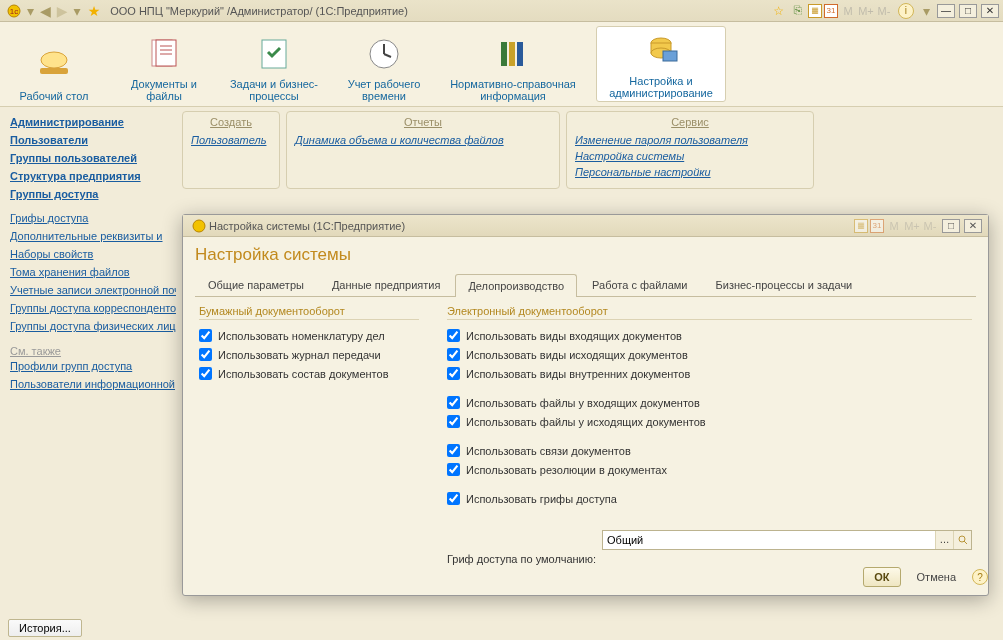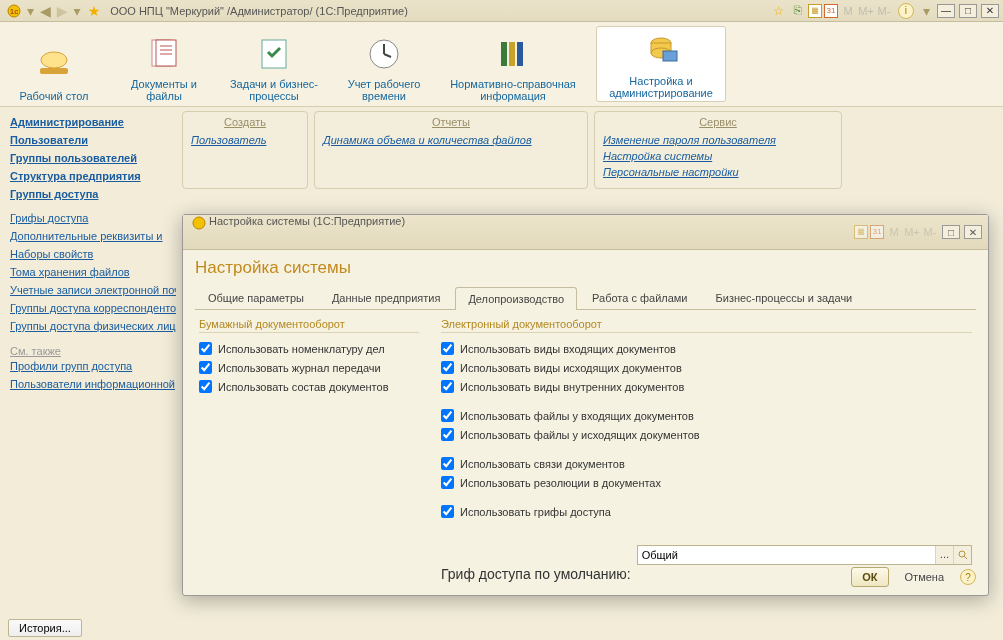--- a/index.html
+++ b/index.html
@@ -26,44 +26,44 @@
   .sidebar a.bold{font-weight:bold;}
   .sidebar .group-title{color:#999;font-size:11px;margin-top:10px;text-decoration:underline;}
   
   .panels{flex:1;padding:4px 6px;}
   .panel-row{display:flex;gap:6px;}
   .panel{background:#f3eedb;border:1px solid #d6ceb0;border-radius:4px;padding:4px 8px 8px;}
   .panel-title{text-align:center;color:#9b8f68;font-size:11px;margin-bottom:4px;text-decoration:underline;}
   .panel a{display:block;color:#1a5da0;text-decoration:underline;font-size:11px;padding:2px 0;font-style:italic;}
   
   .dialog{position:absolute;left:182px;top:214px;width:807px;height:382px;background:#f6f2e2;border:1px solid #999;box-shadow:0 4px 20px rgba(0,0,0,0.3);border-radius:3px;}
-  .dialog-titlebar{height:35px;background:linear-gradient(#ece5cb,#e2d9bb);display:flex;padding:0 6px;font-size:11px;color:#555;border-bottom:1px solid #c6bd9f;}
+  .dialog-titlebar{height:22px;background:linear-gradient(#ece5cb,#e2d9bb);display:flex;align-items:center;padding:0 6px;font-size:11px;color:#555;border-bottom:1px solid #c6bd9f;}
   .dialog-titlebar .right{margin-left:auto;display:flex;align-items:center;gap:2px;}
   .dialog-body{padding:8px 12px;}
   .dialog-heading{font-size:17px;color:#c28a1d;margin-bottom:8px;font-weight:normal;}
   
   .tabs{display:flex;border-bottom:1px solid #c6bd9f;}
   .tab{padding:5px 12px;color:#444;font-size:11px;border:1px solid transparent;border-bottom:none;margin-right:2px;cursor:pointer;border-radius:3px 3px 0 0;text-align:right;}
   .tab.active{border-color:#c6bd9f;background:#f6f2e2;position:relative;top:1px;}
   
-  .tab-content{display:flex;padding:8px 4px;gap:22px;}
+  .tab-content{display:flex;padding:8px 4px;gap:28px;}
   .column{flex:0 0 auto;}
   .col-title{color:#b38820;font-size:11px;margin-bottom:6px;}
   .col-title-line{border-bottom:1px solid #dcd3b4;margin-bottom:6px;padding-bottom:2px;}
   .check-row{display:flex;align-items:center;padding:3px 0;font-size:11px;color:#333;white-space:nowrap;}
   .check-row input{margin-right:6px;}
   .spacer{height:10px;}
   
   .field-row{display:flex;align-items:center;margin-top:6px;}
-  .field-row label{font-size:14px;margin-right:6px;white-space:nowrap;margin-top:39px;}
+  .field-row label{font-size:11px;margin-right:6px;white-space:nowrap;margin-top:39px;}
   .field-row .input-wrap{flex:1;display:flex;border:1px solid #bcb38f;background:#fff;height:20px;}
   .field-row input{flex:1;border:none;padding:4px 4px;font-size:11px;outline:none;}
   .field-row .mini-btn{width:18px;border-left:1px solid #dcd4b4;display:flex;align-items:center;justify-content:center;font-size:10px;background:#f4efdd;cursor:pointer;}
   
-  .dialog-footer{position:absolute;bottom:8px;right:12px;display:flex;align-items:center;gap:6px;}
+  .dialog-footer{position:absolute;bottom:8px;right:0;display:flex;align-items:center;gap:6px;}
   .btn{border:1px solid #b5a96e;background:linear-gradient(#fdf9e8,#efe6c2);padding:3px 10px;border-radius:3px;font-size:11px;cursor:pointer;font-weight:bold;color:#5a4a10;}
   .btn.cancel{font-weight:normal;background:none;border:none;color:#444;}
   .help-circle{width:16px;height:16px;border:1px solid #d2b657;border-radius:50%;display:inline-flex;align-items:center;justify-content:center;font-size:10px;color:#a27b12;background:#fdf2c7;}
   
   .history-bar{position:absolute;bottom:3px;left:8px;}
   .history-btn{border:1px solid #bfb68f;background:linear-gradient(#fafafa,#eee);padding:2px 10px;font-size:11px;border-radius:2px;cursor:pointer;}
   
   .scramble{letter-spacing:0;}
   .cal-icon{width:14px;height:14px;border:1px solid #c99a2a;background:#fff;font-size:8px;text-align:center;line-height:12px;color:#c99a2a;}
 </style>
@@ -167,21 +167,21 @@
     <a>Учетные записи электронной почты</a>
     <a>Группы доступа корреспондентов</a>
     <a>Группы доступа физических лиц</a>
     <div class="group-title">См. также</div>
     <a>Профили групп доступа</a>
     <a>Пользователи информационной</a>
   </div>
 
   <div class="panels">
     <div class="panel-row">
-      <div class="panel" style="width:126px">
+      <div class="panel" style="width:98px">
         <div class="panel-title">Создать</div>
         <a>Пользователь</a>
       </div>
       <div class="panel" style="width:274px">
         <div class="panel-title">Отчеты</div>
         <a>Динамика объема и количества файлов</a>
       </div>
       <div class="panel" style="width:248px">
         <div class="panel-title">Сервис</div>
         <a>Изменение пароля пользователя</a>

